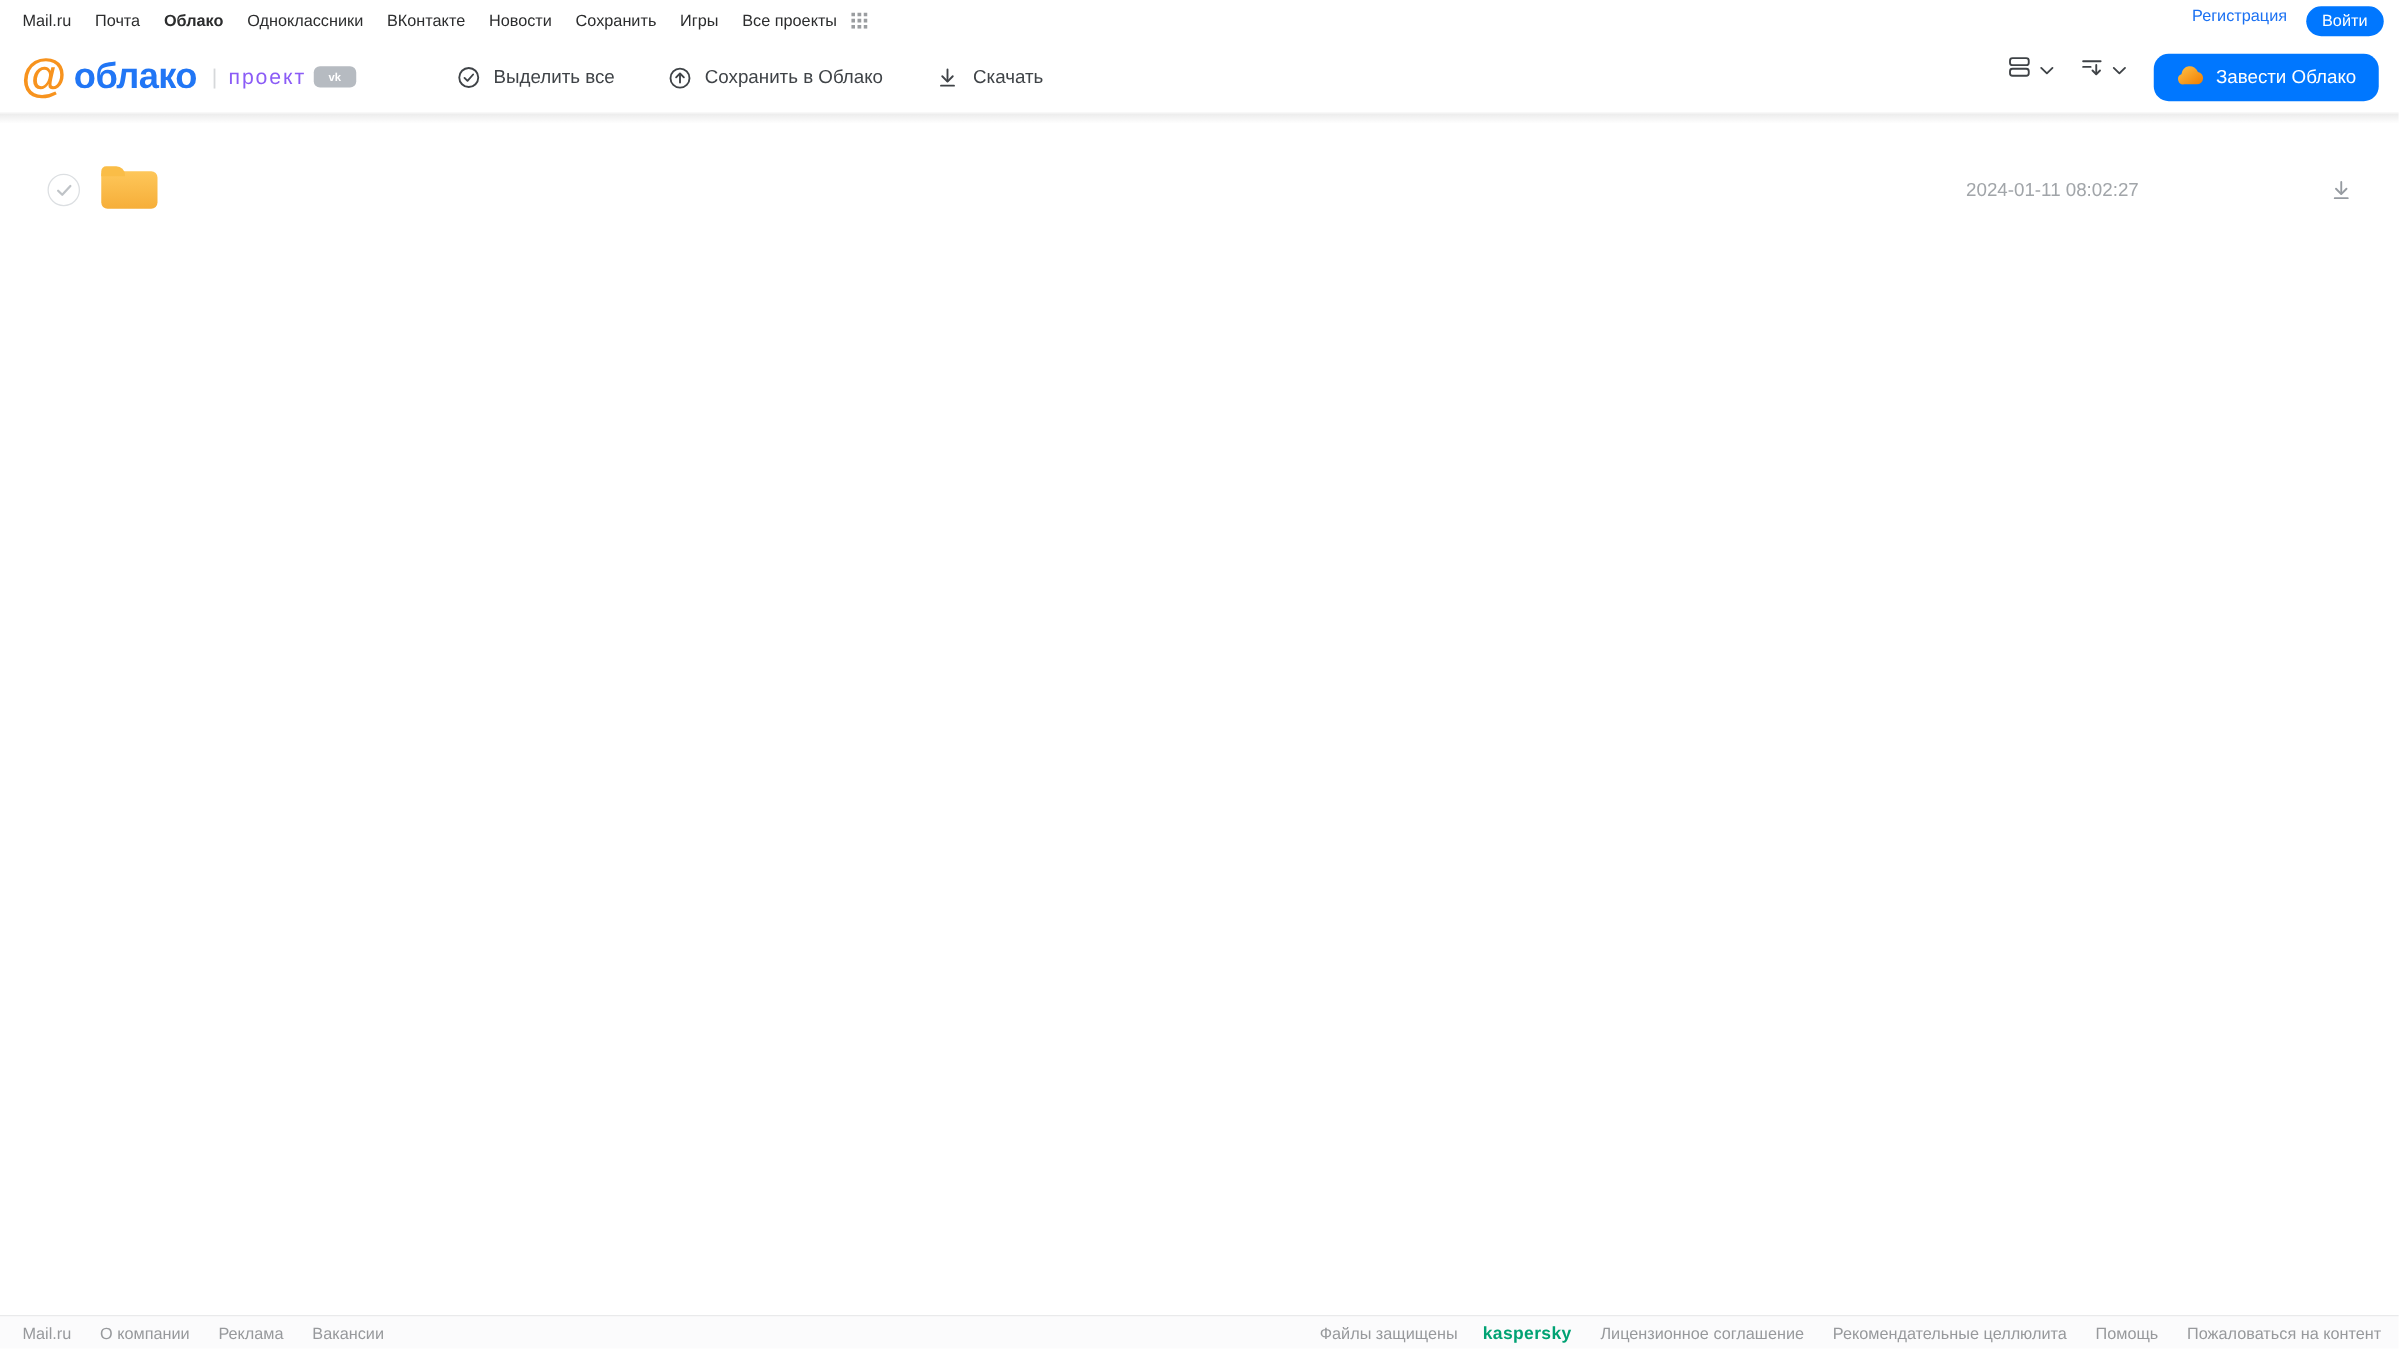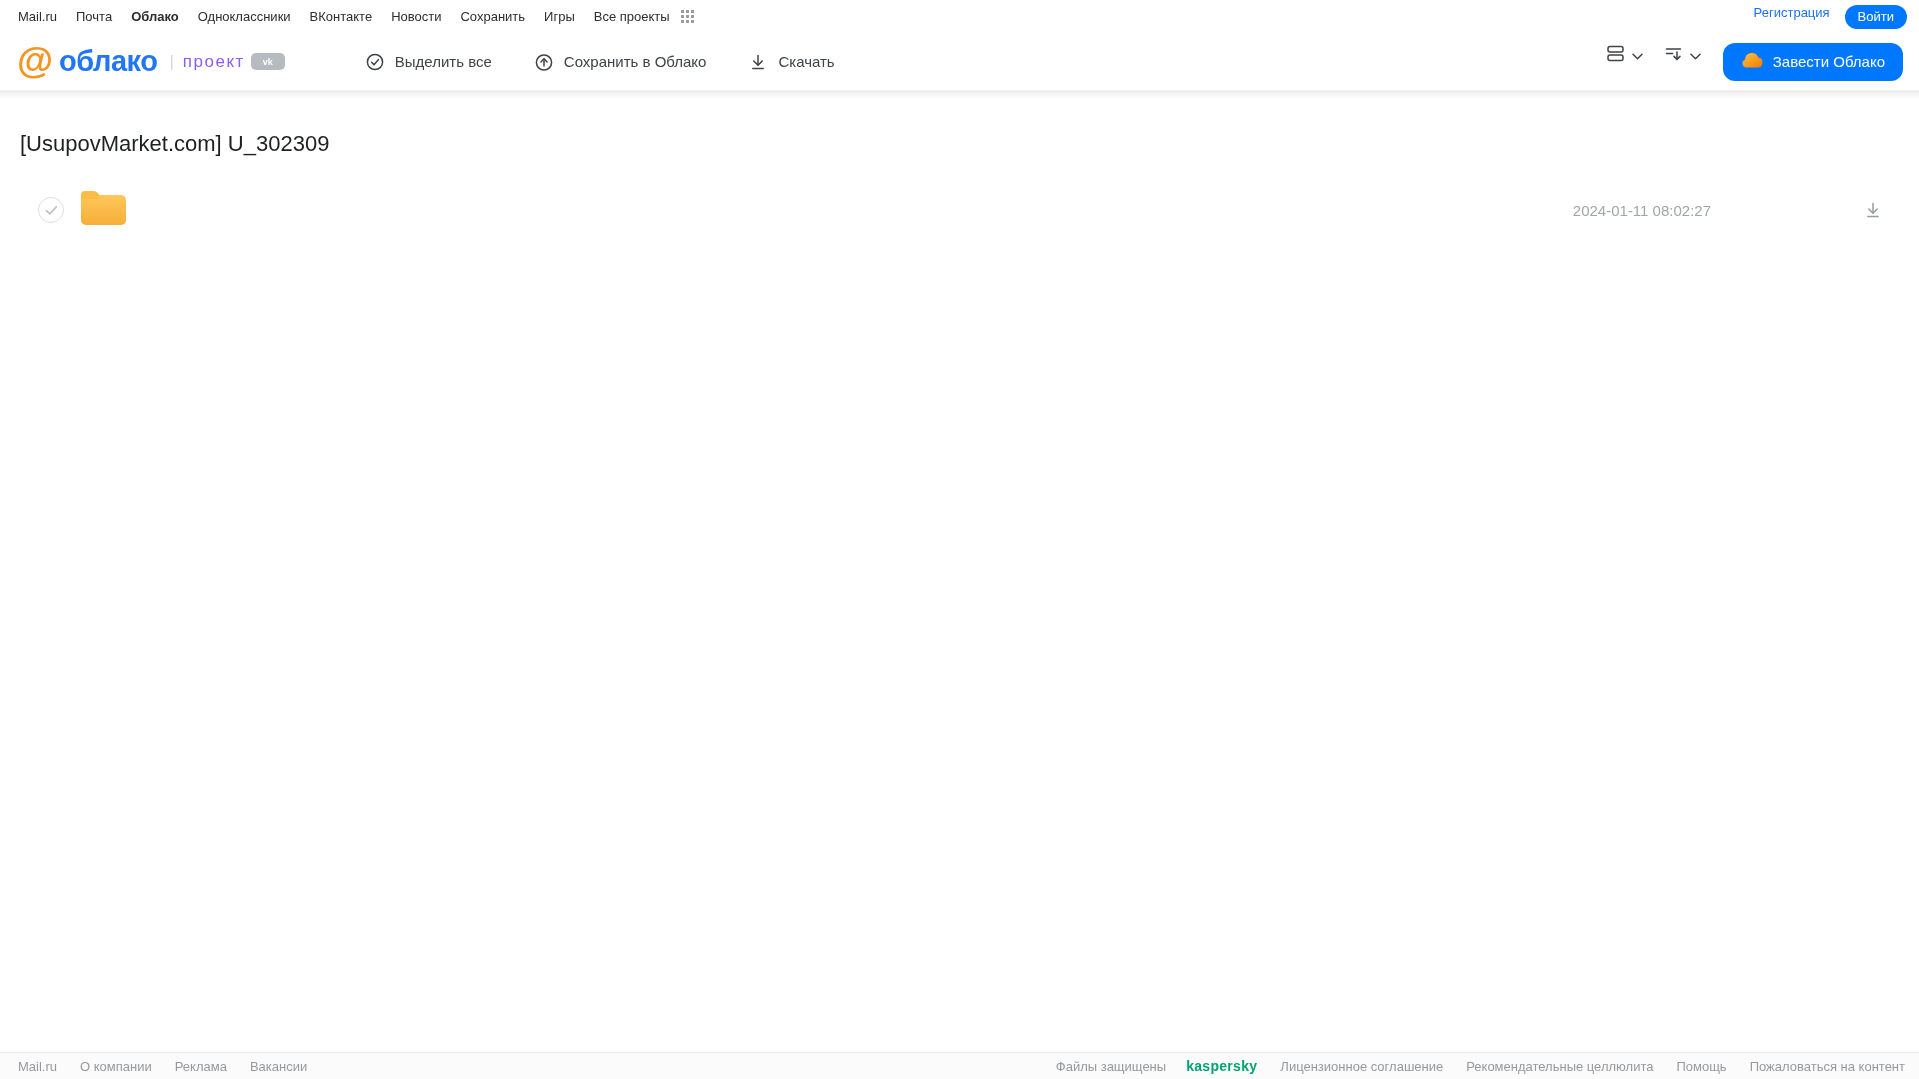--- a/index.html
+++ b/index.html
@@ -196,21 +196,20 @@
           <path d="M6.8 15.8h10.4a5.2 5.2 0 0 0 .9-10.32A7.1 7.1 0 0 0 4.3 7.4 4.4 4.4 0 0 0 6.8 15.8z" fill="url(#cloudGrad)"></path>
         </svg>
       </span>
       <span>Завести Облако</span>
     </button>
   </div>
 </header>
 <div class="header-shadow"></div>
 
 <main>
-  <h1 class="page-title">[UsupovMarket.com] U_302309</h1>
 
   <div class="file-row">
     <span class="row-check">
       <svg width="13" height="11" viewBox="0 0 13 11" fill="none" stroke="#bfc3c7" stroke-width="1.8">
         <polyline points="1.5,5.6 4.8,8.8 11.3,1.8" stroke-linecap="round" stroke-linejoin="round"></polyline>
       </svg>
     </span>
     <span class="folder-icon"></span>
     <span class="file-date">2024-01-11 08:02:27</span>
     <span class="row-download">

